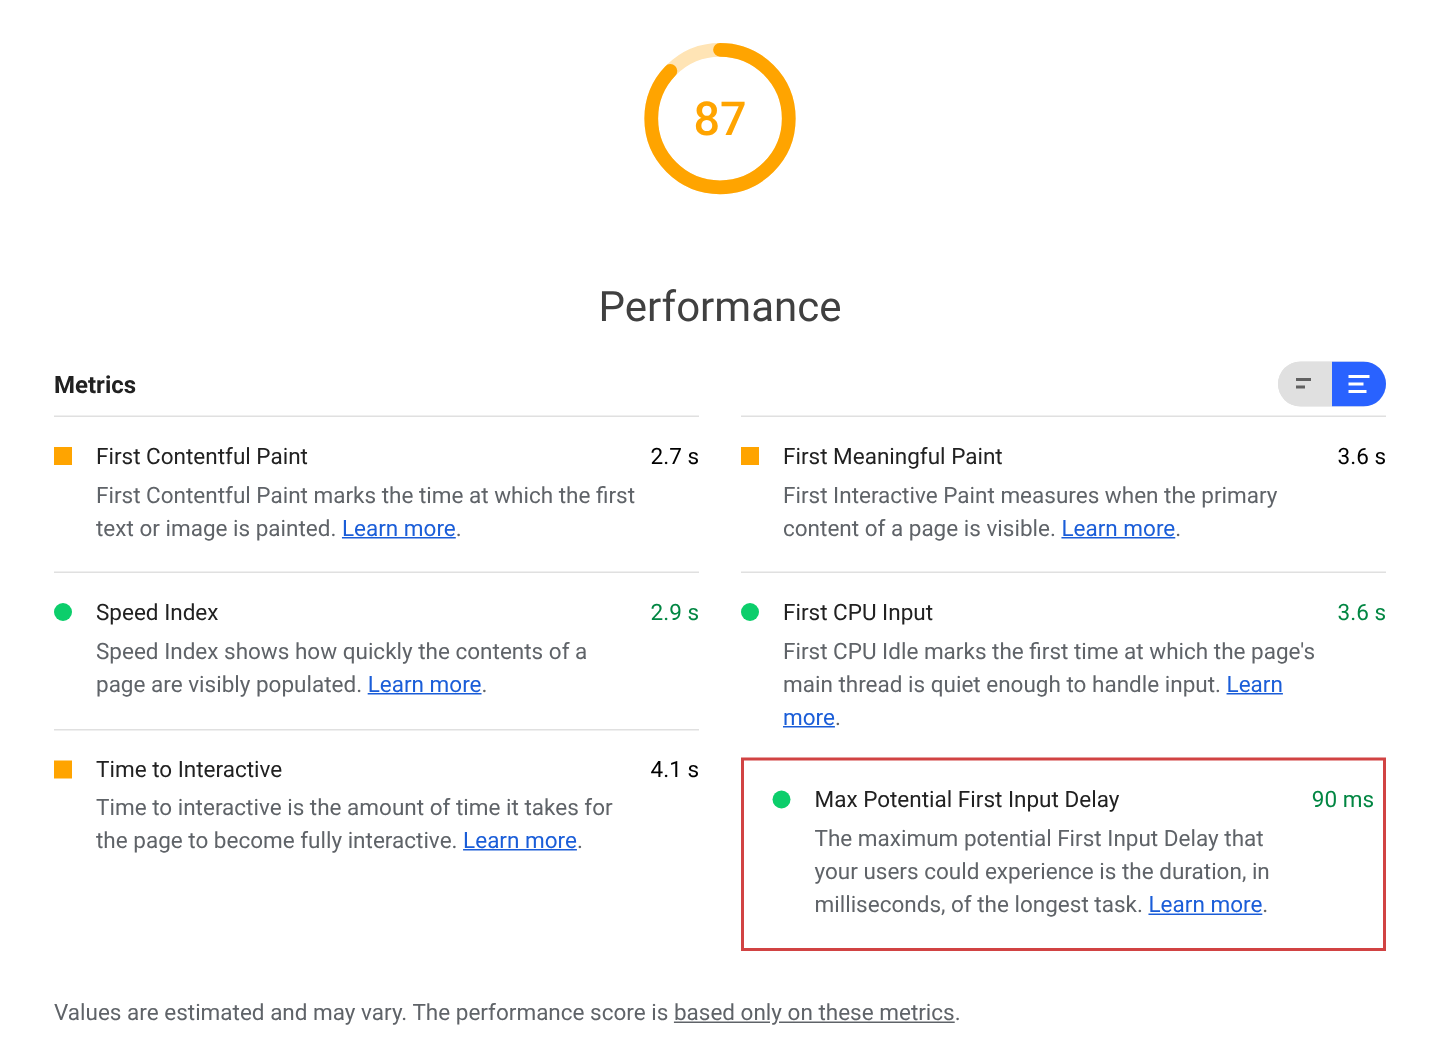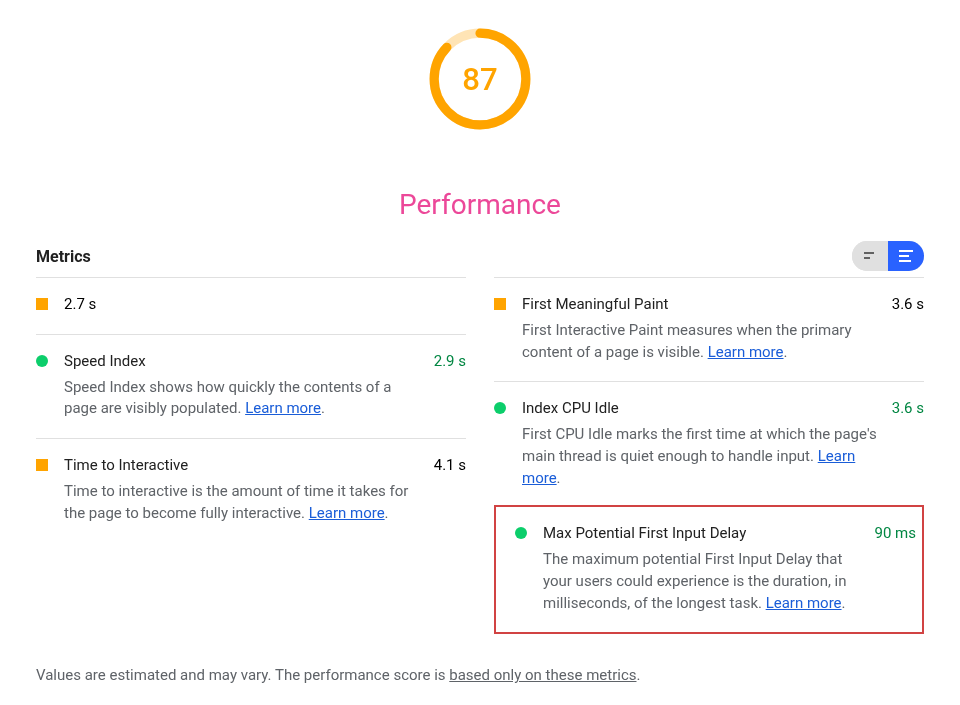--- a/index.html
+++ b/index.html
@@ -9,21 +9,21 @@
       color: #212121;
       width: 960px;
       padding: 24px 36px;
     }
     .score-wrap { display: flex; flex-direction: column; align-items: center; margin-bottom: 20px; gap: 44px; }
     .gauge { width: 110px; height: 110px; margin-bottom: 10px; }
     .gauge circle { fill:none; }
     .gauge .bg { stroke:#ffe4b5; stroke-width:10; }
     .gauge .fg { stroke:#ffa400; stroke-width:10; stroke-linecap:round; }
     .gauge text { font-size: 34px; font-weight:500; fill:#ffa400; }
-    .title { font-size: 28px; font-weight:400; color:#ec4899; }
+    .title { font-size: 28px; font-weight:400; color:#404040; }
 
     .metrics-header { display:flex; justify-content:space-between; align-items:center; margin-bottom:6px;gap:40px; }
     .metrics-label { font-size:16px; font-weight:700; color:#212121; }
     .toggle {
       display:inline-flex; border-radius:20px; background:#e0e0e0; overflow:hidden;
       height:30px;
     }
     .toggle .seg { width:36px; display:flex; align-items:center; justify-content:center; cursor:pointer; }
     .toggle .seg.active { background:#2962ff; }
     .toggle .seg.inactive { background:#e0e0e0; }
@@ -87,20 +87,24 @@
         <rect x="1" y="11" width="12" height="2" fill="#fff"></rect>
       </svg>
     </div>
   </div>
 </div>
 
 <div class="grid">
   <div class="col" id="col-left">
       <div class="metric">
         <div class="dot orange"></div>
+        <div>
+          <div class="name">First Contentful Paint</div>
+          <div class="desc"><span>First Contentful Paint marks the time at which the first text or image is painted. </span><span class="learn">Learn more</span><span>.</span></div>
+        </div>
         <div class="value orange">2.7 s</div>
       </div>
       <div class="metric">
         <div class="dot green"></div>
         <div>
           <div class="name">Speed Index</div>
           <div class="desc"><span>Speed Index shows how quickly the contents of a page are visibly populated. </span><span class="learn">Learn more</span><span>.</span></div>
         </div>
         <div class="value green">2.9 s</div>
       </div>
@@ -118,21 +122,21 @@
         <div class="dot orange"></div>
         <div>
           <div class="name">First Meaningful Paint</div>
           <div class="desc"><span>First Interactive Paint measures when the primary content of a page is visible. </span><span class="learn">Learn more</span><span>.</span></div>
         </div>
         <div class="value orange">3.6 s</div>
       </div>
       <div class="metric">
         <div class="dot green"></div>
         <div>
-          <div class="name">Index CPU Idle</div>
+          <div class="name">First CPU Input</div>
           <div class="desc"><span>First CPU Idle marks the first time at which the page's main thread is quiet enough to handle input. </span><span class="learn">Learn more</span><span>.</span></div>
         </div>
         <div class="value green">3.6 s</div>
       </div>
       <div class="metric highlight">
         <div class="dot green"></div>
         <div>
           <div class="name">Max Potential First Input Delay</div>
           <div class="desc"><span>The maximum potential First Input Delay that your users could experience is the duration, in milliseconds, of the longest task. </span><span class="learn">Learn more</span><span>.</span></div>
         </div>

